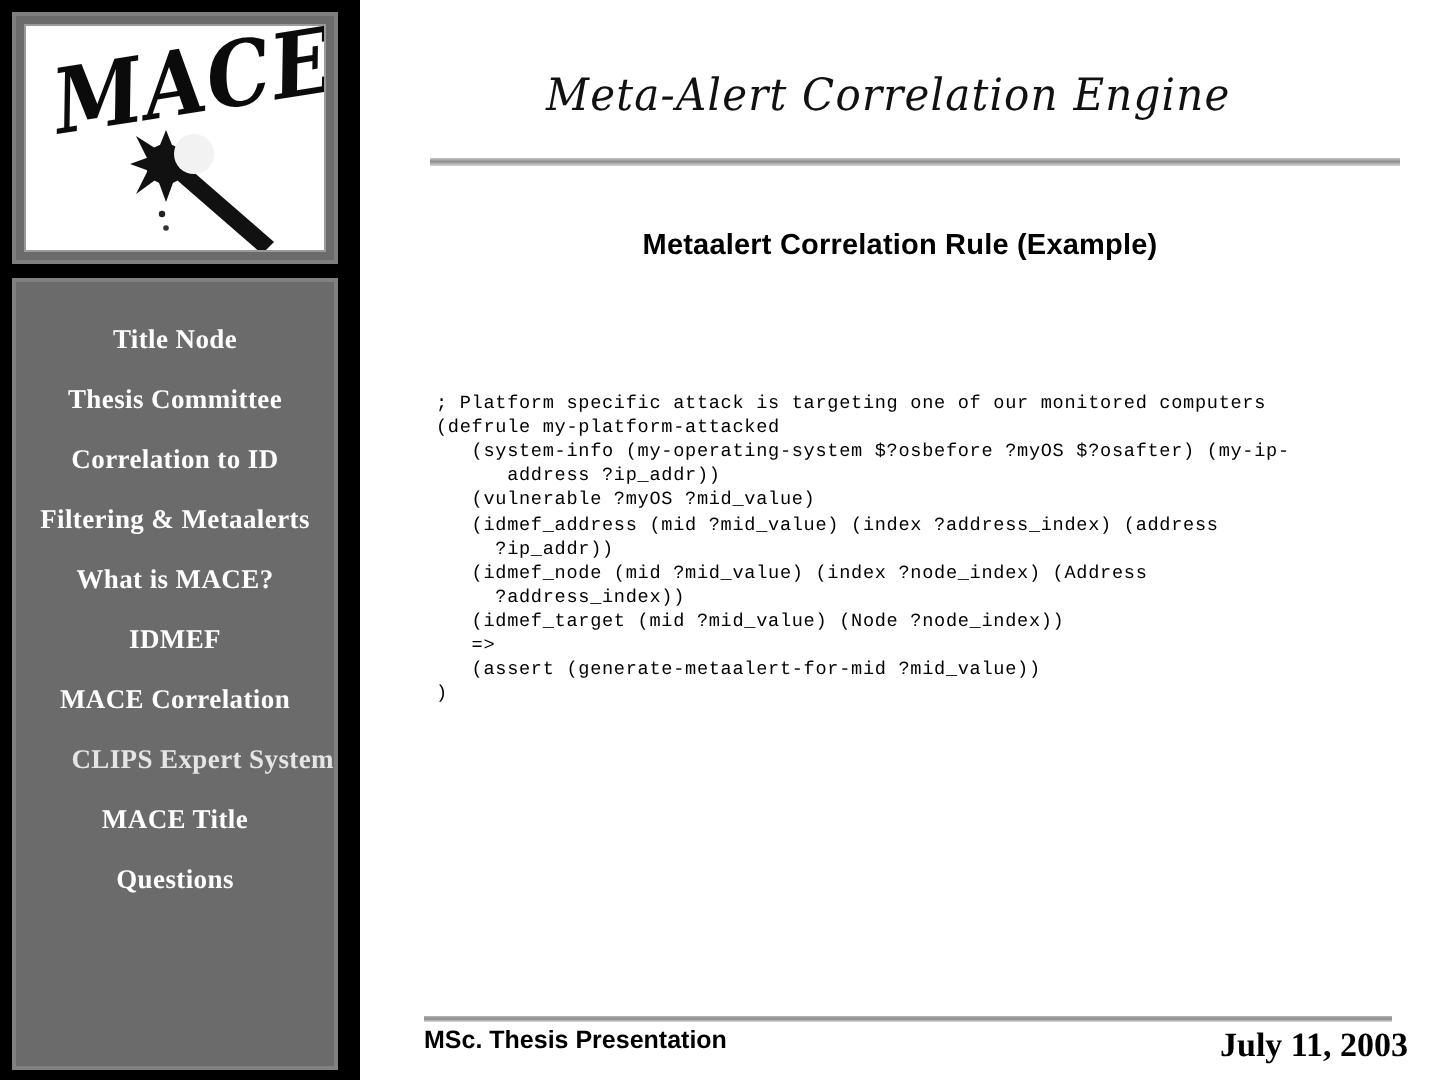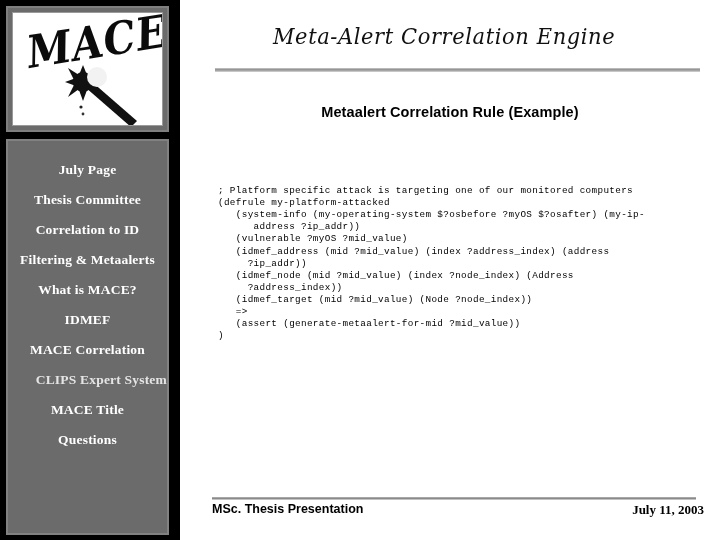--- a/index.html
+++ b/index.html
@@ -90,21 +90,21 @@
   }
   .nav-item.active {
     color: #e5e5e5;
     text-align: right;
   }
 
   
   #main {
     position: absolute;
     left: 180px;
-    top: 0;
+    top: 11px;
     width: 540px;
     height: 468px;
   }
   #header-title {
     position: absolute;
     left: 93px;
     top: 24px;
     font-family: "DejaVu Serif", serif;
     font-style: italic;
     font-size: 21px;
@@ -163,21 +163,21 @@
     font-weight: bold;
     font-size: 12.5px;
     color: #000000;
   }
   #footer-right {
     position: absolute;
     right: 16px;
     top: 502px;
     font-family: "Liberation Serif", serif;
     font-weight: bold;
-    font-size: 13px;
+    font-size: 17px;
     color: #000000;
   }
 </style>
 </head>
 <body>
 
 <div id="sidebar">
 
   <div id="logo-frame">
     <div id="logo-inner">
@@ -200,21 +200,21 @@
 
         <circle cx="38" cy="12" r="10" fill="#f2f2f2"></circle>
 
         <circle cx="22" cy="42" r="1.6" fill="#222222"></circle>
         <circle cx="24" cy="49" r="1.4" fill="#333333"></circle>
       </svg>
     </div>
   </div>
 
   <div id="nav-frame">
-    <div class="nav-item">July Page</div>
+    <div class="nav-item">Title Node</div>
     <div class="nav-item">Thesis Committee</div>
     <div class="nav-item">Correlation to ID</div>
     <div class="nav-item">Filtering &amp; Metaalerts</div>
     <div class="nav-item">What is MACE?</div>
     <div class="nav-item">IDMEF</div>
     <div class="nav-item">MACE Correlation</div>
     <div class="nav-item active">CLIPS Expert System</div>
     <div class="nav-item">MACE Title</div>
     <div class="nav-item">Questions</div>
   </div>

